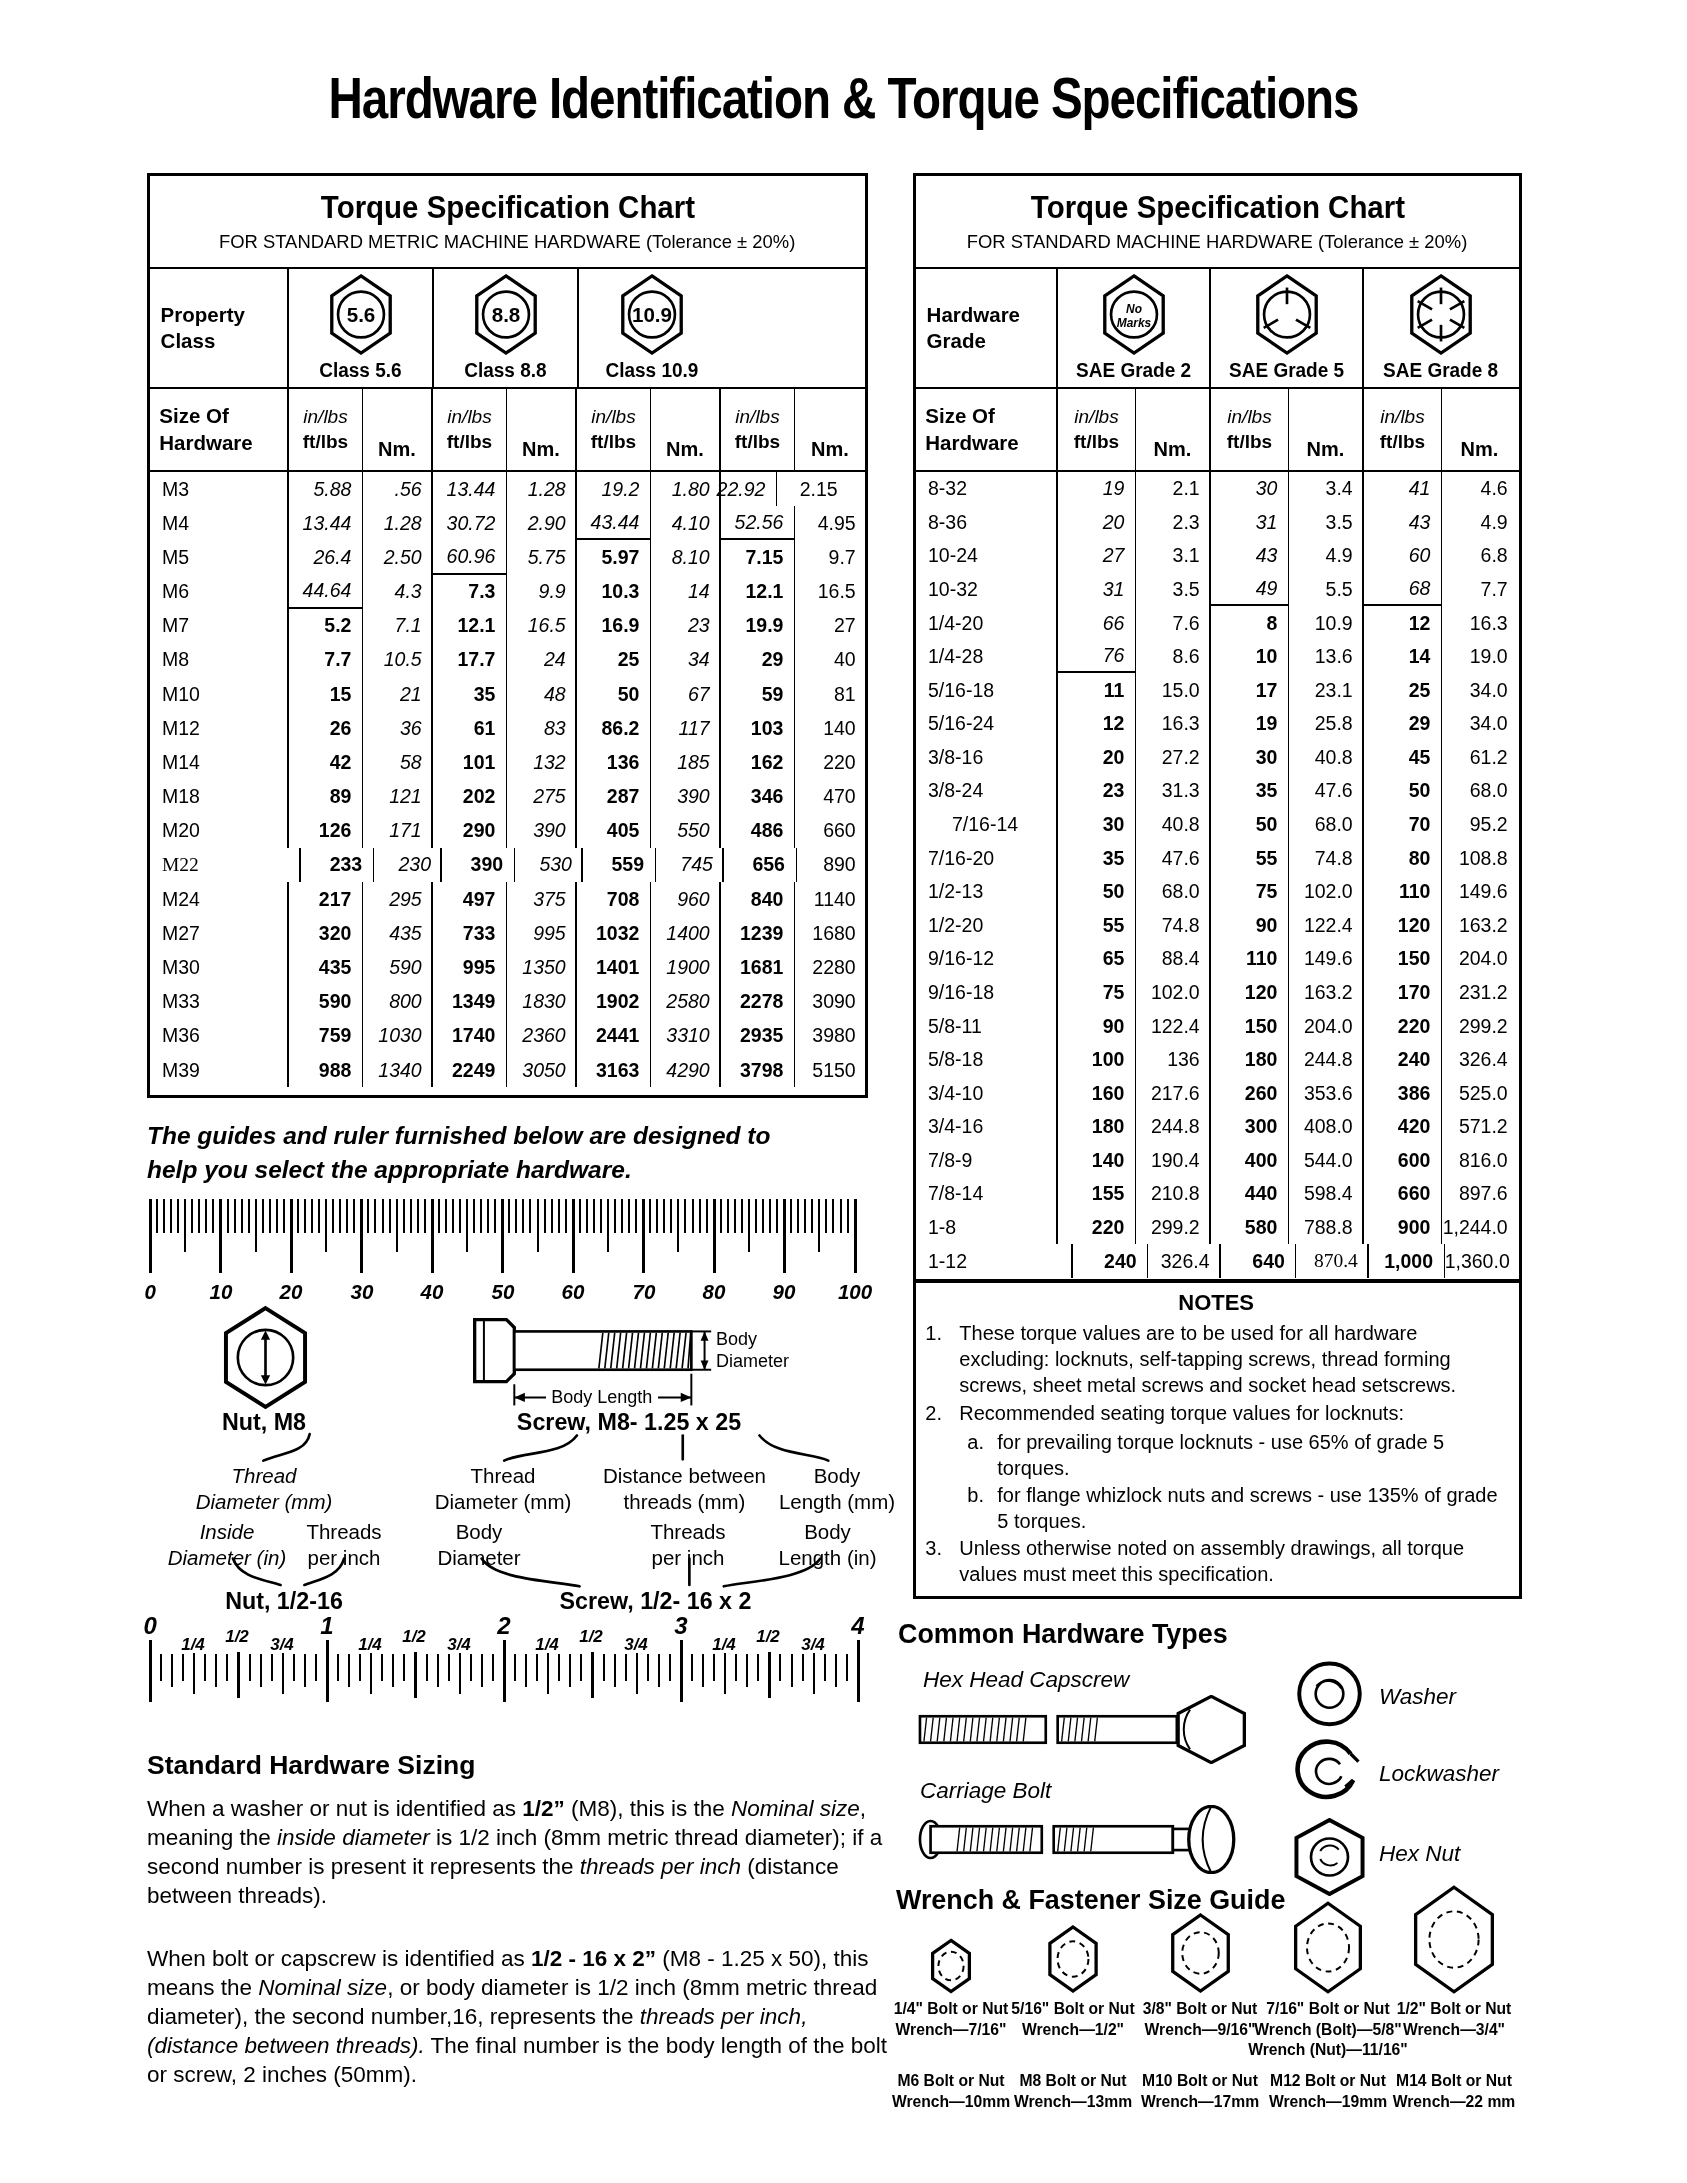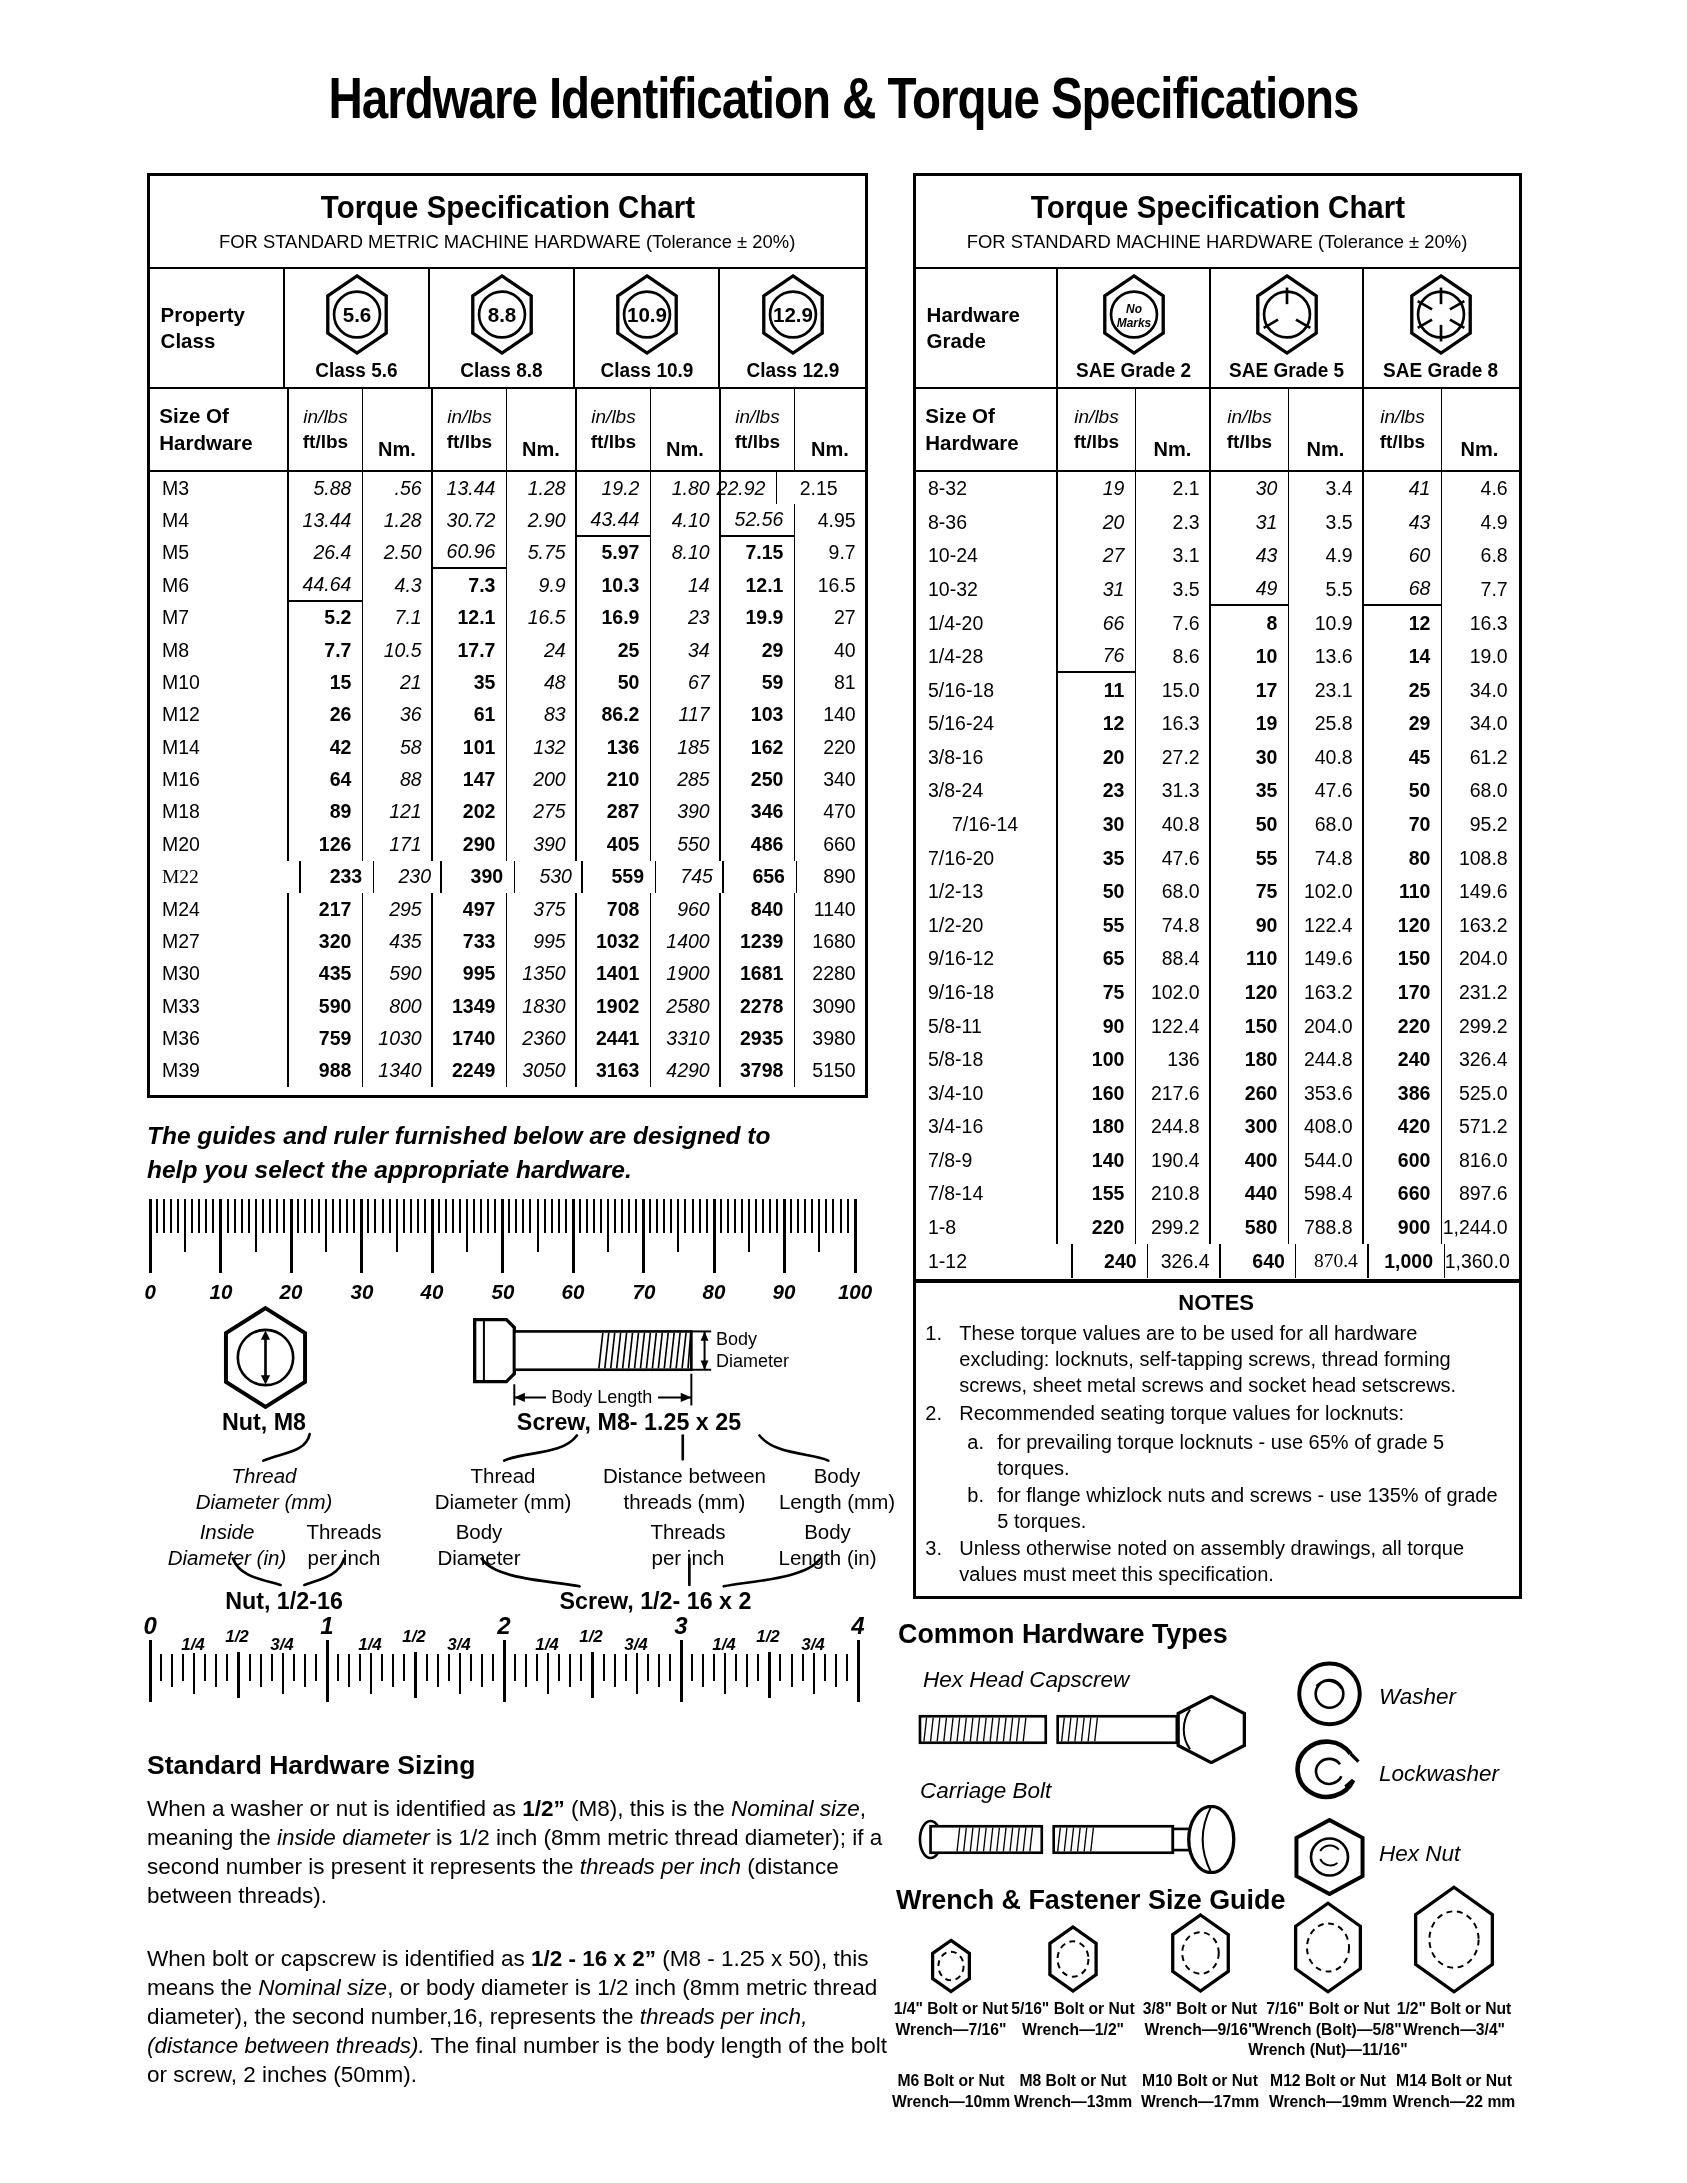--- a/index.html
+++ b/index.html
@@ -103,30 +103,20 @@
           <div class="klass" style="width: 145px;">
             <div>
               <svg width="64" height="81" viewBox="0 0 96 122">
     <polygon points="48,3 92,32.9 92,89.1 48,119 4,89.1 4,32.9" fill="#fff" stroke="#000" stroke-width="5"></polygon>
                 <circle cx="48" cy="61" r="34.56" fill="none" stroke="#000" stroke-width="4"></circle>
                 <text x="48" y="72" text-anchor="middle" font-size="31" font-weight="bold" font-family="Liberation Sans, sans-serif">10.9</text>
               </svg>
             </div>
             <div class="klass-label">Class 10.9</div>
           </div>
-          <div class="klass" style="width: 145px; border-right: none;">
-            <div>
-              <svg width="64" height="81" viewBox="0 0 96 122">
-    <polygon points="48,3 92,32.9 92,89.1 48,119 4,89.1 4,32.9" fill="#fff" stroke="#000" stroke-width="5"></polygon>
-                <circle cx="48" cy="61" r="34.56" fill="none" stroke="#000" stroke-width="4"></circle>
-                <text x="48" y="72" text-anchor="middle" font-size="31" font-weight="bold" font-family="Liberation Sans, sans-serif">12.9</text>
-              </svg>
-            </div>
-            <div class="klass-label">Class 12.9</div>
-          </div>
         </div>
     </div>
     <div class="subhead-row" style="height:83px;">
       <div class="size-cell" style="width:139px;">
           <div>Size Of</div>
           <div>Hardware</div>
         </div>
       <div id="metric-unit-cells" style="display:flex;flex:1;">
           <div class="unit-val" style="width: 74px;">
             <div class="i">in/lbs</div>
@@ -242,31 +232,20 @@
         <div class="trow">
           <div class="cell c-size" style="width: 139px;">M14</div>
           <div class="cell c-val" style="width: 74px;">42</div>
           <div class="cell c-nm itl" style="width: 70px;">58</div>
           <div class="cell c-val" style="width: 74px;">101</div>
           <div class="cell c-nm itl" style="width: 70px;">132</div>
           <div class="cell c-val" style="width: 74px;">136</div>
           <div class="cell c-nm itl" style="width: 70px;">185</div>
           <div class="cell c-val" style="width: 74px;">162</div>
           <div class="cell c-nm last-nm" style="width: 70px;">220</div>
-        </div>
-        <div class="trow">
-          <div class="cell c-size" style="width: 139px;">M16</div>
-          <div class="cell c-val" style="width: 74px;">64</div>
-          <div class="cell c-nm itl" style="width: 70px;">88</div>
-          <div class="cell c-val" style="width: 74px;">147</div>
-          <div class="cell c-nm itl" style="width: 70px;">200</div>
-          <div class="cell c-val" style="width: 74px;">210</div>
-          <div class="cell c-nm itl" style="width: 70px;">285</div>
-          <div class="cell c-val" style="width: 74px;">250</div>
-          <div class="cell c-nm last-nm" style="width: 70px;">340</div>
         </div>
         <div class="trow">
           <div class="cell c-size" style="width: 139px;">M18</div>
           <div class="cell c-val" style="width: 74px;">89</div>
           <div class="cell c-nm itl" style="width: 70px;">121</div>
           <div class="cell c-val" style="width: 74px;">202</div>
           <div class="cell c-nm itl" style="width: 70px;">275</div>
           <div class="cell c-val" style="width: 74px;">287</div>
           <div class="cell c-nm itl" style="width: 70px;">390</div>
           <div class="cell c-val" style="width: 74px;">346</div>

